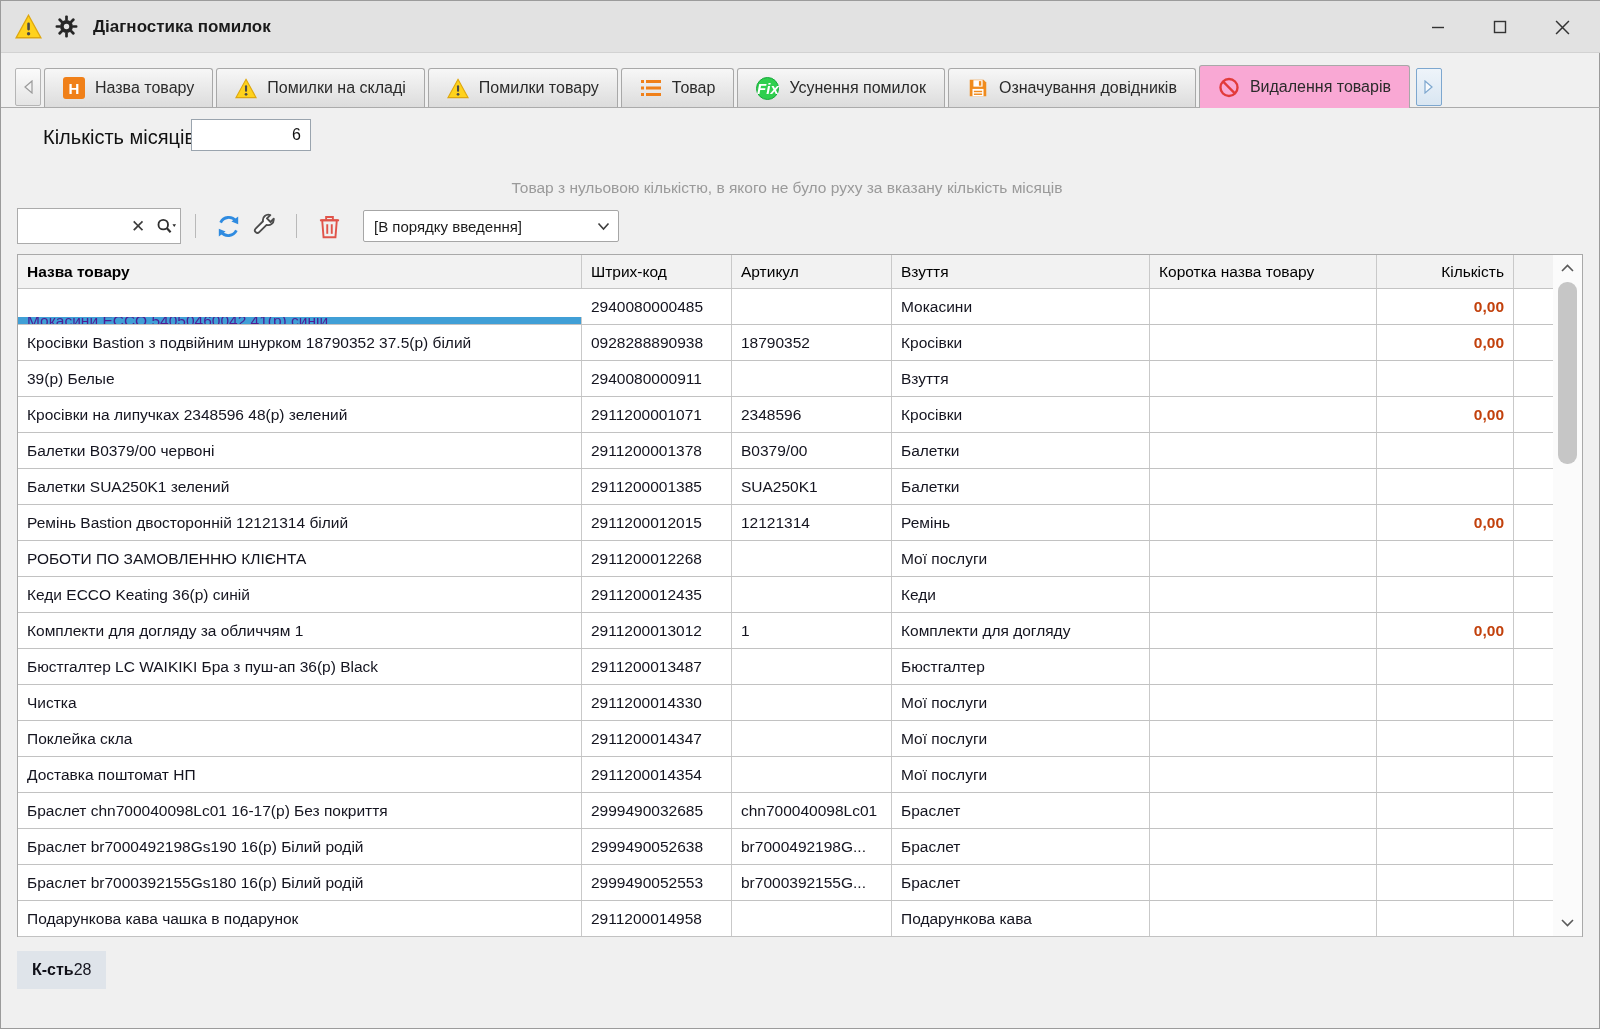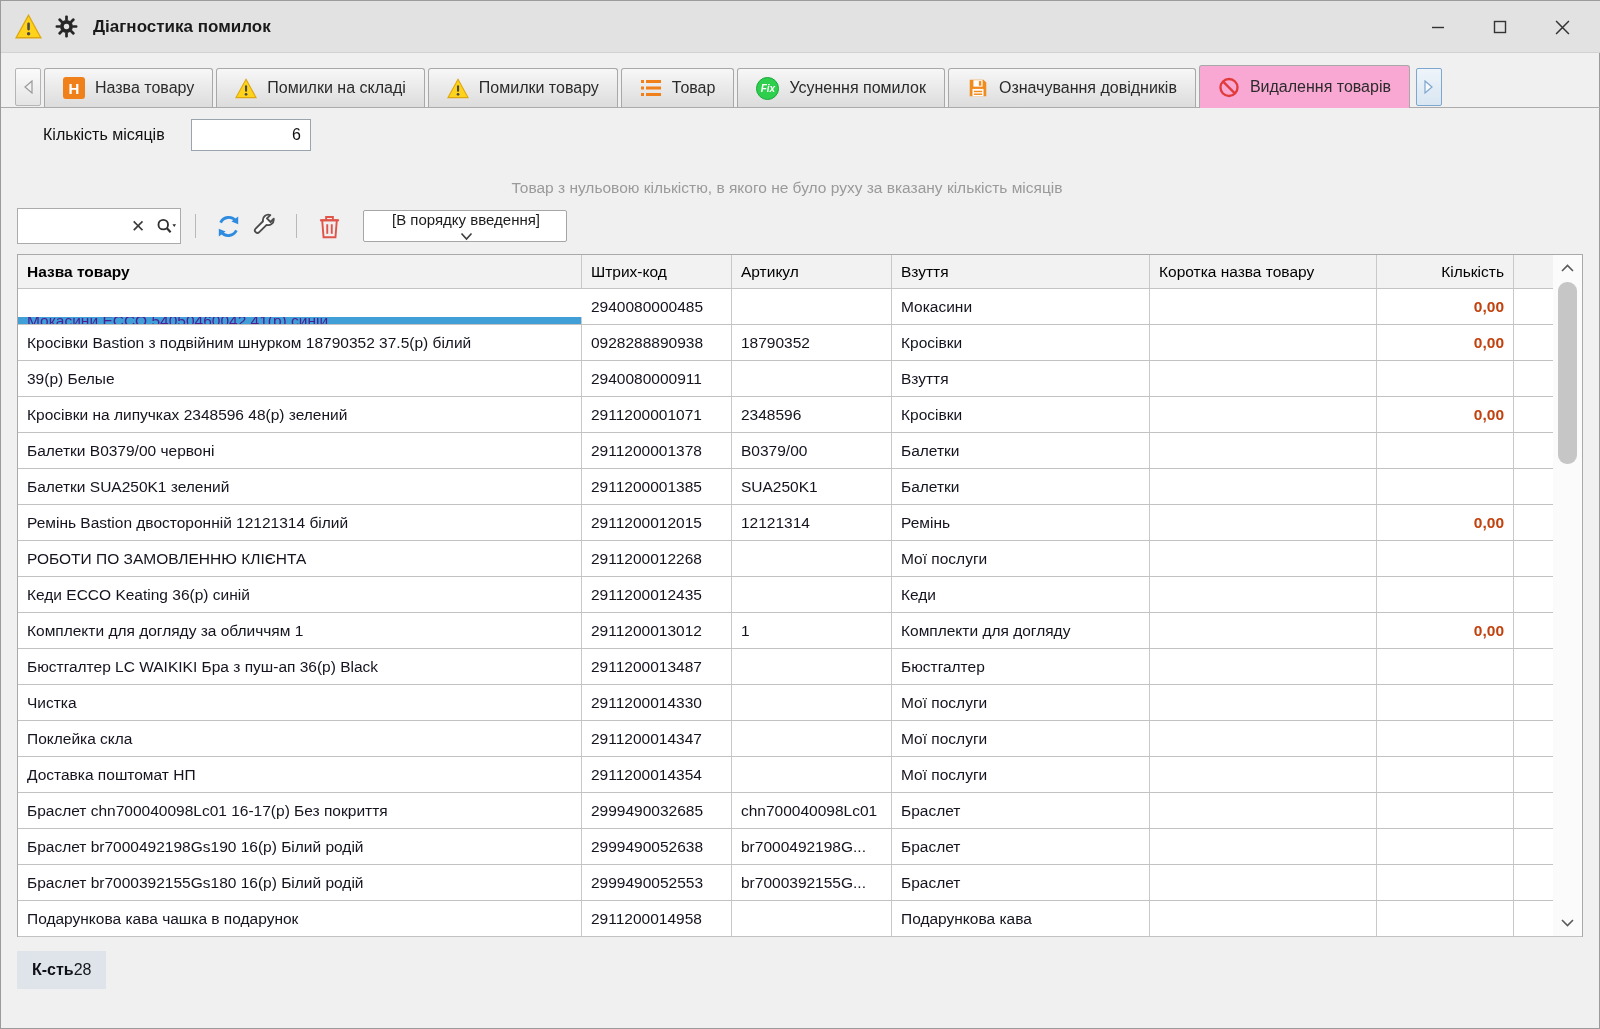--- a/index.html
+++ b/index.html
@@ -45,24 +45,24 @@
     border:1px solid #a8a8a8; border-bottom:none;
     border-radius:3px 3px 0 0;
     font-size:16px; color:#2b2b2b; white-space:nowrap;
   }
   .tab.active {
     height:43px; background:#f9a8d4; position:relative; z-index:2;
     margin-bottom:-1px; border-color:#a8a8a8;
   }
   .tab-icon { width:22px; height:22px; display:flex; align-items:center; justify-content:center; flex:none; }
   .h-badge { width:22px; height:22px; background:#f08019; border-radius:3px; color:#fff; font-weight:bold; font-size:15px; display:flex; align-items:center; justify-content:center; }
-  .fix-badge { width:23px; height:23px; background:#2fcf4e; border:1.5px solid #17a83a; border-radius:50%; color:#fff; font-weight:bold; font-style:italic; font-size:10px; display:flex; align-items:center; justify-content:center; }
-
-  
-  .params-label { position:absolute; left:42px; top:125px; font-size:16px; color:#111; }
+  .fix-badge { width:23px; height:23px; background:#2fcf4e; border:1.5px solid #17a83a; border-radius:50%; color:#fff; font-weight:bold; font-style:italic; font-size:15px; display:flex; align-items:center; justify-content:center; }
+
+  
+  .params-label { position:absolute; left:42px; top:125px; font-size:20px; color:#111; }
   .months-input {
     position:absolute; left:190px; top:118px; width:120px; height:32px;
     border:1px solid #9aa4ae; background:#fff; font-family:inherit;
     font-size:16px; text-align:right; padding-right:9px; color:#111;
   }
 
   
   .hint-row { position:absolute; left:5px; top:178px; width:1562px; text-align:center;
     font-size:15.5px; color:#9a9a9a; }
 
@@ -71,24 +71,24 @@
   .search-box {
     width:164px; height:36px; background:#fff; border:1px solid #ababab;
     display:flex; align-items:center;
   }
   .search-input { flex:1; min-width:0; border:none; outline:none; height:30px; font-family:inherit; font-size:15px; padding-left:8px; background:transparent; }
   .sb-btn { width:28px; height:30px; display:flex; align-items:center; justify-content:center; flex:none; }
   .clear-glyph { font-size:17px; color:#3c3c3c; line-height:1; }
   .tb-sep { width:1px; height:24px; background:#b9b9b9; margin:0 14px; }
   .tool-btn { width:36px; height:34px; display:flex; align-items:center; justify-content:center; border-radius:3px; }
   .sort-select {
-    width:204px; height:32px; margin-left:16px; background:#fff;
+    width:256px; height:32px; margin-left:16px; background:#fff;
     border:1px solid #a6a6a6; border-radius:2px;
     display:flex; align-items:center; justify-content:space-between;
-    padding:0 8px 0 10px; font-size:15px; color:#1c1c1c;flex-direction:column;
+    padding:0 8px 0 10px; font-size:15px; color:#1c1c1c;
   }
 
   
   .tablewrap {
     position:absolute; left:16px; top:253px; width:1566px; height:683px;
     background:#fff; border:1px solid #a9a9a9;
   }
   .thead { display:flex; height:34px; background:#f2f2f2; border-bottom:1px solid #c4c4c4; }
   .th {
     display:flex; align-items:center; padding-left:9px; font-size:15.5px; color:#000;

